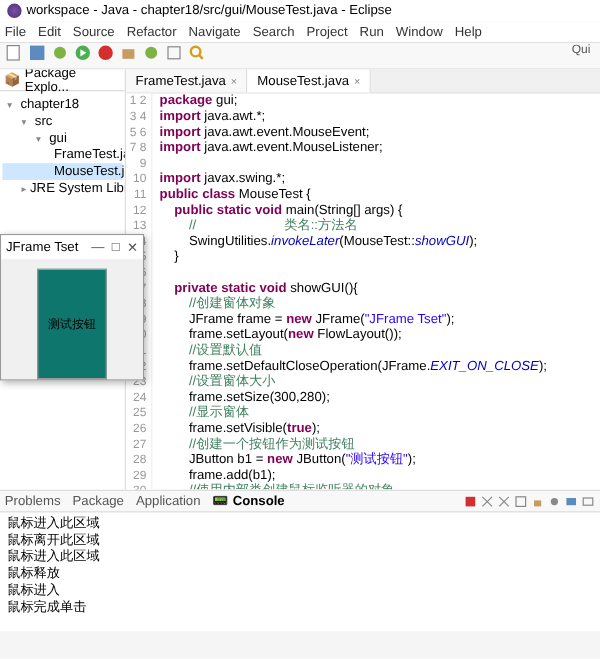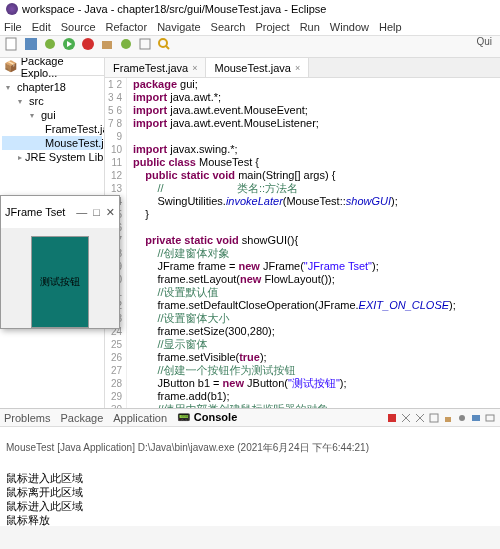--- a/index.html
+++ b/index.html
@@ -21,29 +21,29 @@
 .caret{color:#888;font-size:8px;width:8px;}
 .editor-area { flex:1; display:flex; flex-direction:column; }
 .tabs { height:20px; border-bottom:1px solid #ddd; display:flex; background:#f0f0f0; }
 .tab { padding:2px 8px; border-right:1px solid #ddd; display:flex; align-items:center; gap:4px; font-size:10px; background:#f8f8f8; }
 .tab.active { background:#fff; }
 .tab .x { color:#888; font-size:9px; }
 .code { flex:1; display:flex; font-family:Consolas,monospace; font-size:11px; overflow:hidden; background:#fff; }
 .gutter { width:22px; text-align:right; padding-right:4px; color:#999; background:#fff; border-right:1px solid #eee; line-height:13px; font-size:10px;}
 .lines { flex:1; padding-left:6px; line-height:13px; white-space:pre; overflow:hidden; }
 .kw{color:#7f0055;font-weight:bold;} .cm{color:#3f7f5f;} .str{color:#2a00ff;} .st{color:#0000c0;font-style:italic;}
-.bottom { height:118px; border-top:1px solid #ccc; background:#fff; display:flex; flex-direction:column;gap:12px; }
+.bottom { height:118px; border-top:1px solid #ccc; background:#fff; display:flex; flex-direction:column; }
 .btabs { height:18px; display:flex; align-items:center; border-bottom:1px solid #ddd; font-size:10px; padding:0 4px; gap:8px; background:#f8f8f8;}
 .btab{display:flex;gap:3px;align-items:center;color:#555;} .btab.active{color:#000;font-weight:bold;}
 .btool{margin-left:auto;display:flex;gap:2px;}
 .btool span{width:12px;height:12px;}
 .binfo{padding:2px 6px;font-size:10px;color:#555;}
 .bout{flex:1;padding:2px 6px;font-size:11px;line-height:14px;overflow:hidden;}
 .popup { position:absolute; top:195px; left:0; width:120px; background:#f0f0f0; border:1px solid #999; box-shadow:2px 2px 6px rgba(0,0,0,0.3); }
-.popup-title { height:32px; display:flex; align-items:center; padding:0 4px; background:#fff; font-size:10px; }
+.popup-title { height:20px; display:flex; align-items:center; padding:0 4px; background:#fff; font-size:10px; }
 .popup-title .wbtns{margin-left:auto;display:flex;gap:6px;color:#555;}
 .popup-body { height:100px; display:flex; justify-content:center; padding-top:8px; background:#f0f0f0; }
 .popup-btn { padding:3px 8px; background:#0f766e; border:1px solid #999; font-size:10px; }
 svg{display:block;}
 </style>
 </head>
 <body>
 
 <div class="titlebar">
   <span class="tb-icon"></span>
@@ -245,21 +245,20 @@
             <rect x="2" y="3" width="8" height="6" fill="#5b8bbf"></rect>
           </svg>
         </span>
       <span>
           <svg width="12" height="12">
             <rect x="2" y="3" width="8" height="6" fill="none" stroke="#888"></rect>
           </svg>
         </span>
     </div>
   </div>
-  <div class="binfo">MouseTest [Java Application] D:\Java\bin\javaw.exe (2021年6月24日 下午6:44:21)</div>
   <div class="bout" id="bout">
       <div>鼠标进入此区域</div>
       <div>鼠标离开此区域</div>
       <div>鼠标进入此区域</div>
       <div>鼠标释放</div>
       <div>鼠标进入</div>
       <div>鼠标完成单击</div>
     </div>
 </div>
 

